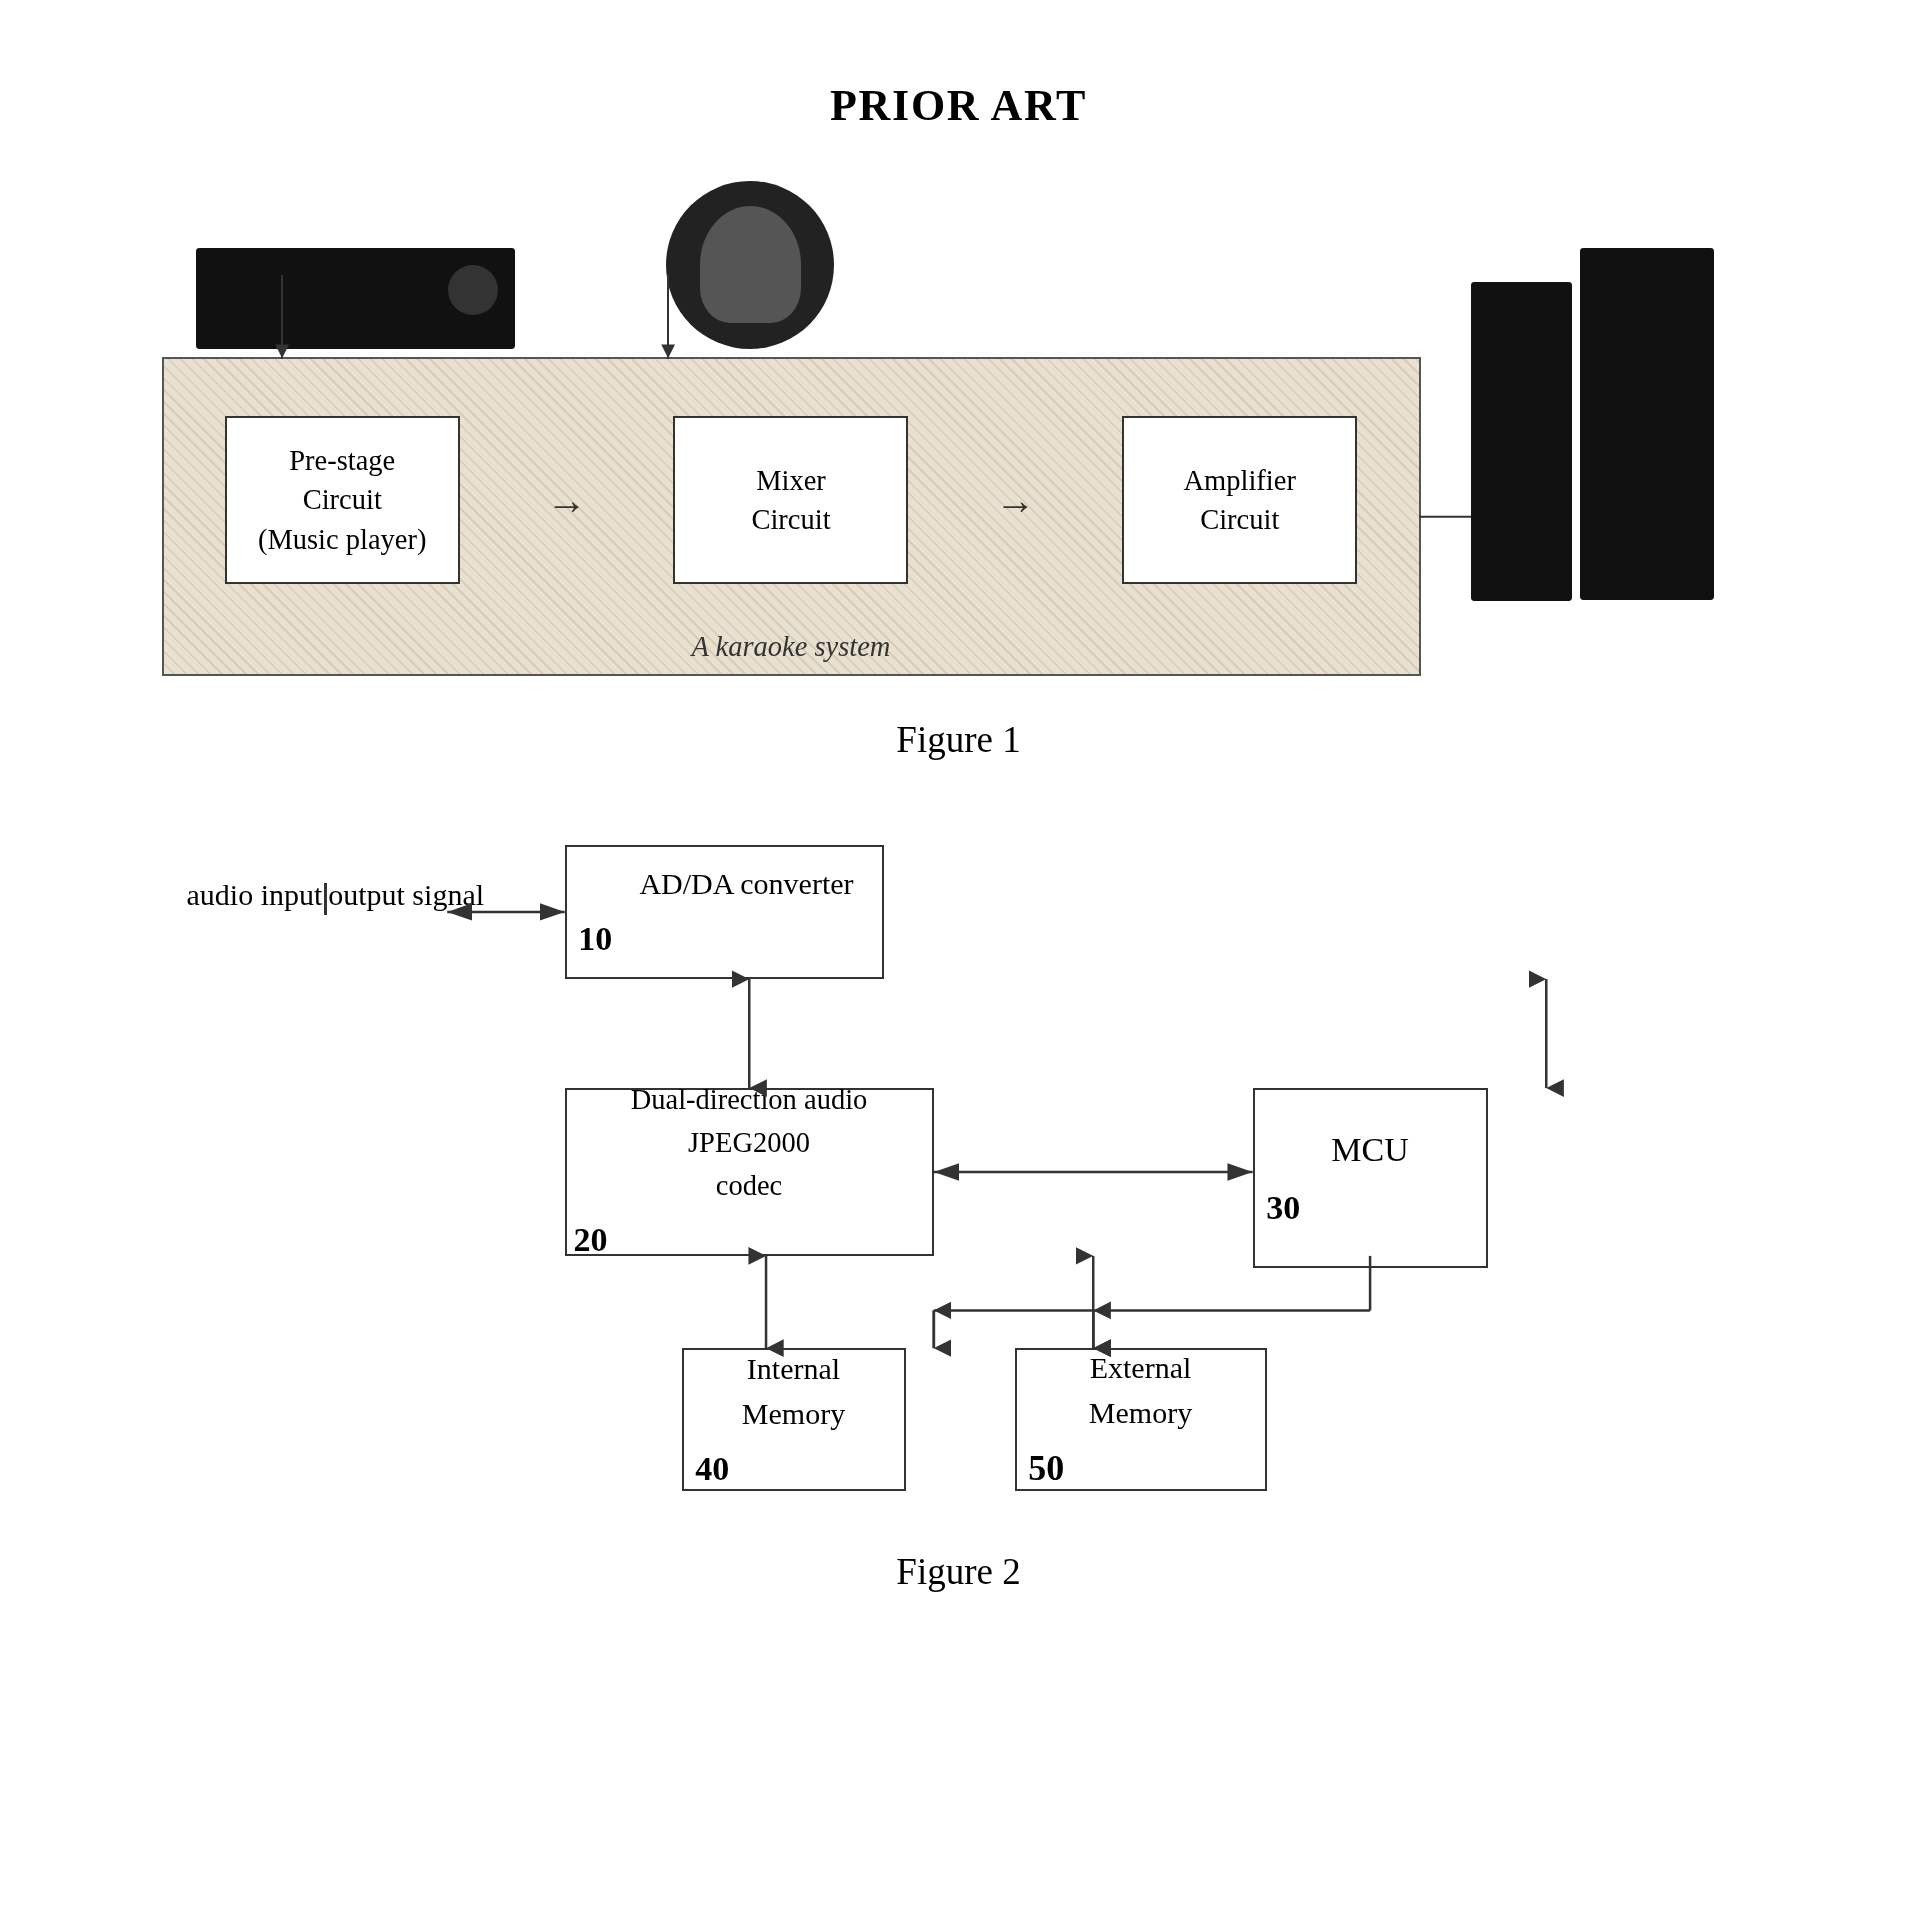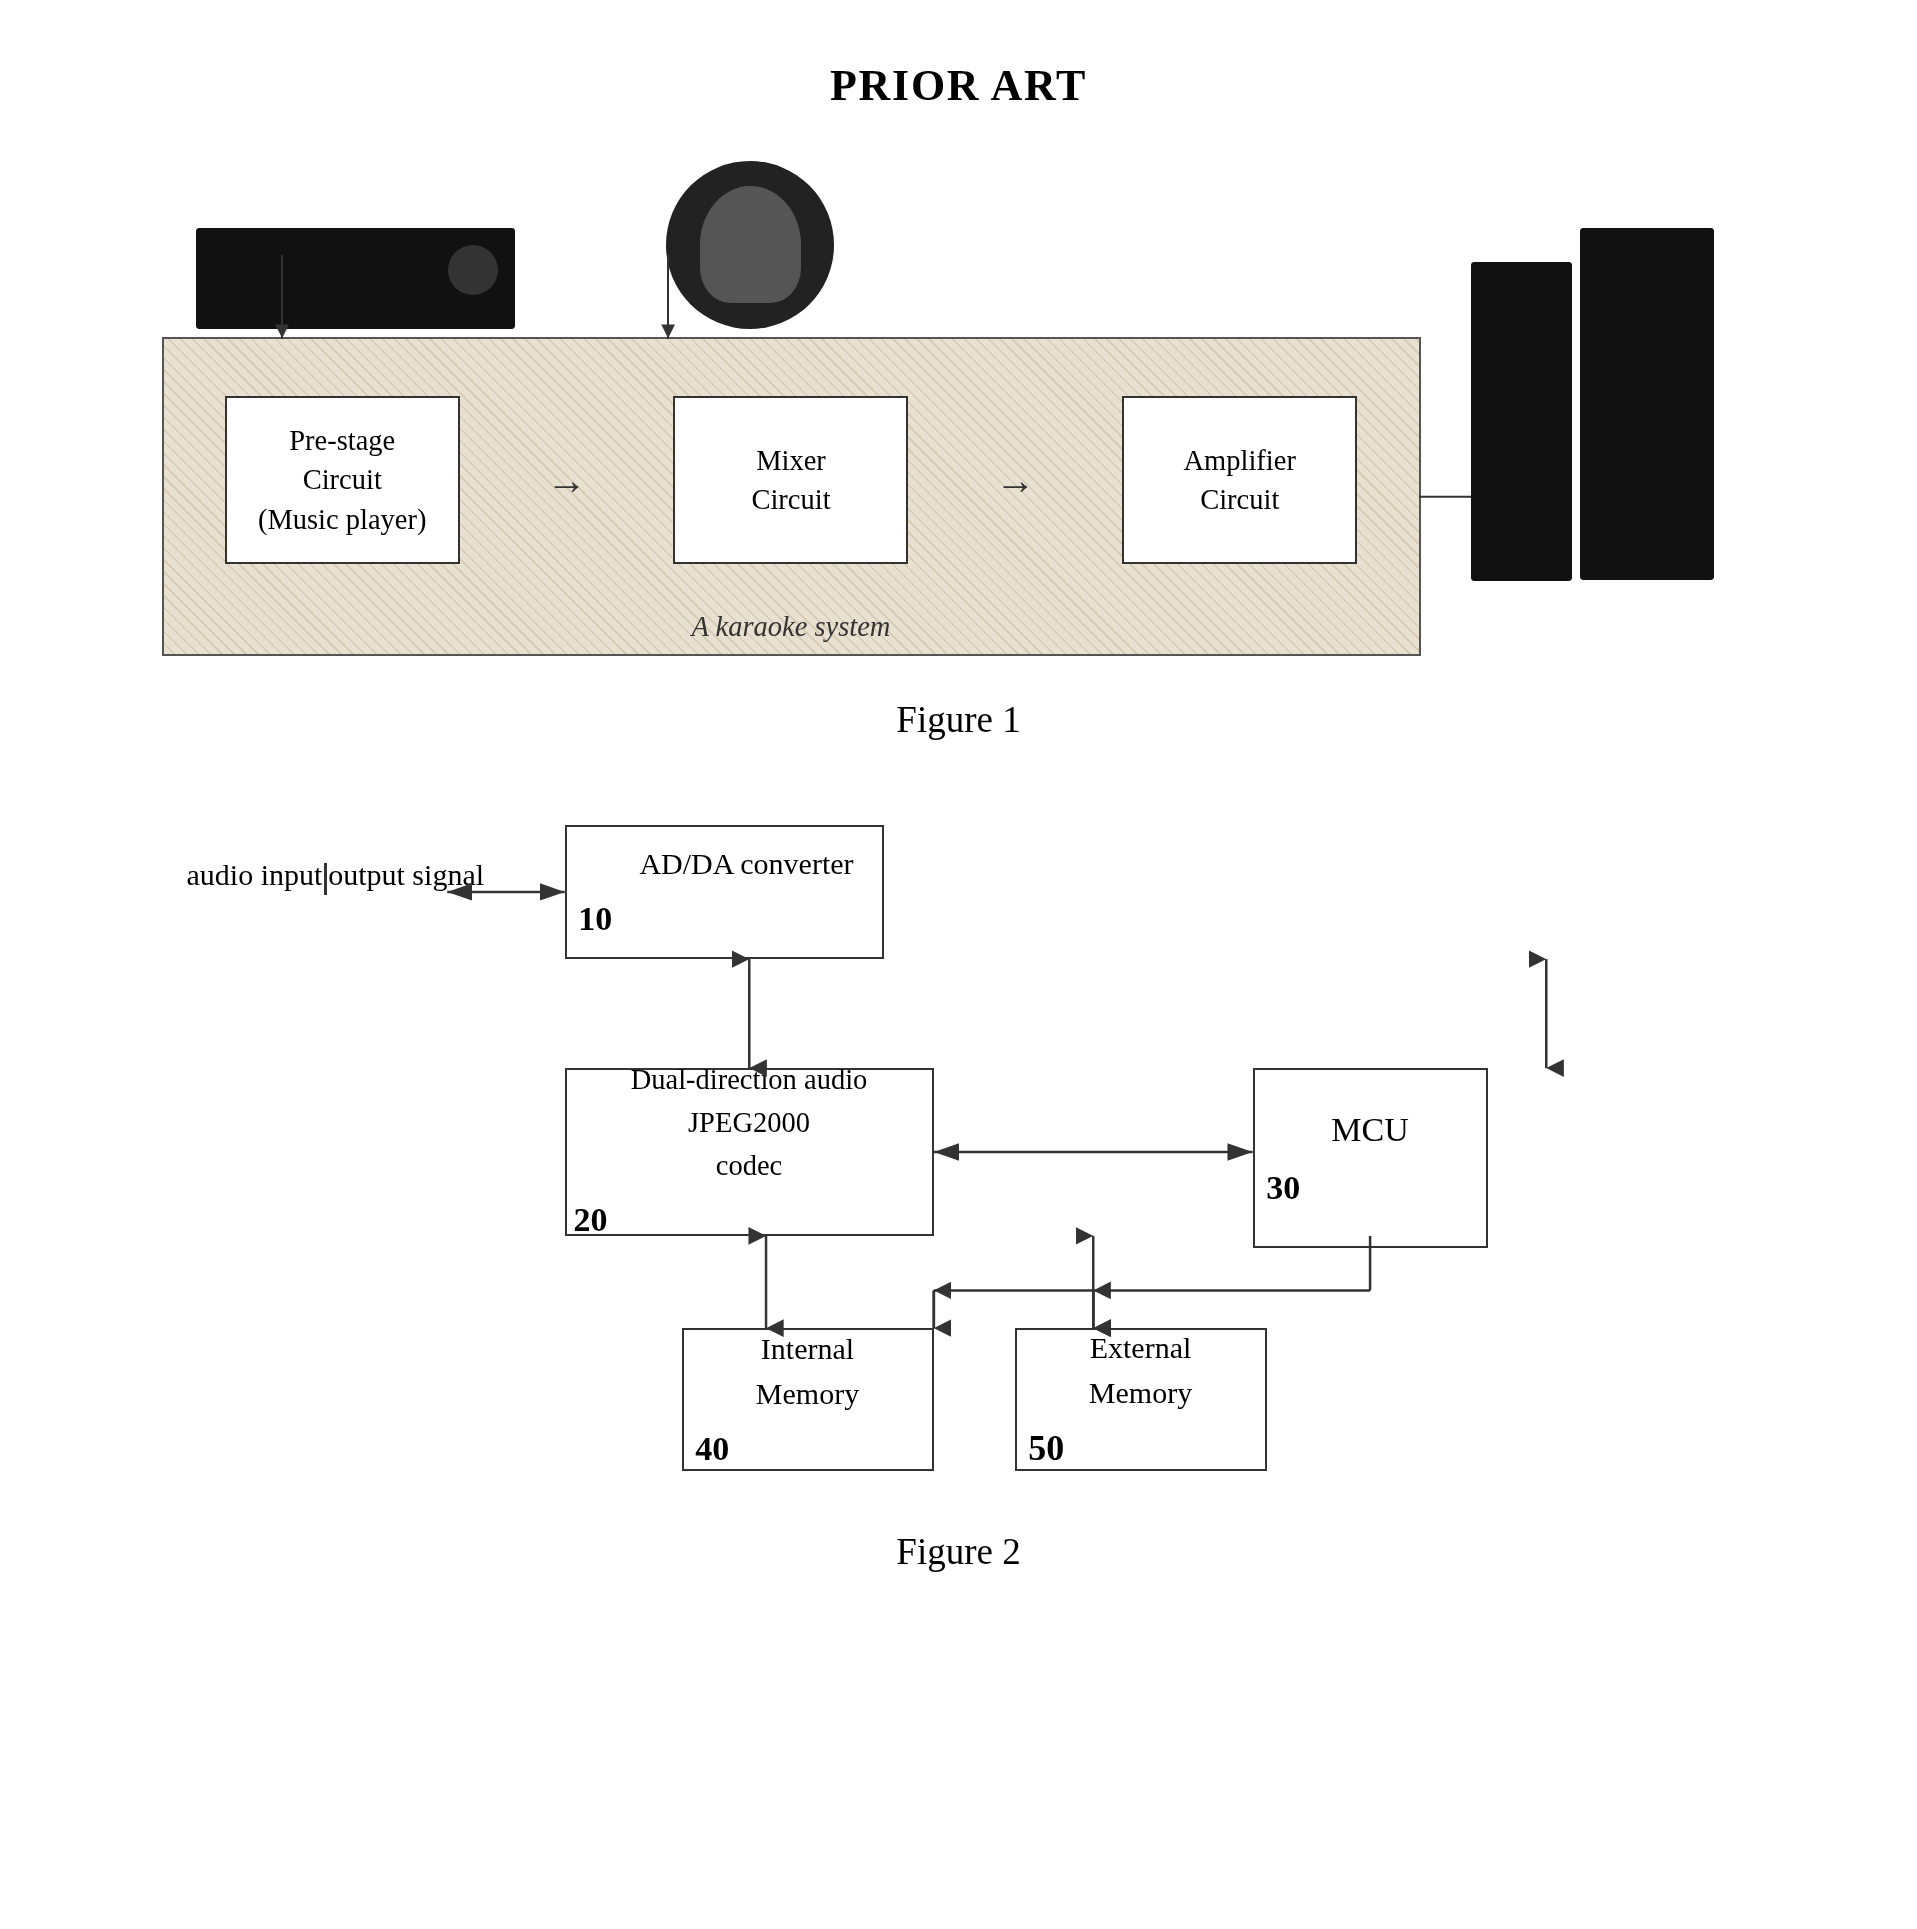--- a/index.html
+++ b/index.html
@@ -10,21 +10,21 @@
       min-height: 1929px;
       position: relative;
       overflow: hidden;
     }
 
     
     .page-title {
       text-align: center;
       font-size: 44px;
       font-weight: bold;
-      padding-top: 60px;
+      padding-top: 80px;
       letter-spacing: 1.7px;
     }
 
     
     .fig1-wrapper {
       position: relative;
       margin: 50px auto 0;
       width: 1594px;
     }
 
@@ -345,21 +345,21 @@
     <div class="f2-block" style="left:403px; top:260px; width:369px; height:168px;">
       <span style="font-size:28.5px; padding: 0 8.4px; text-align:center;">Dual-direction audio JPEG2000<br>codec</span>
       <span class="block-num" style="align-self:flex-start; margin-left:7px; font-weight:bold; font-size:34px;">20</span>
     </div>
 
     <div class="f2-block" style="left:1091px; top:260px; width:235px; height:180px;">
       <span style="font-size:34px;">MCU</span>
       <span class="block-num" style="align-self:flex-start; margin-left:11.7px; font-weight:bold; font-size:34px;">30</span>
     </div>
 
-    <div class="f2-block" style="left:520px; top:520px; width:252px; height:143px;">
+    <div class="f2-block" style="left:520px; top:520px; width:224px; height:143px;">
       <span style="font-size:30px; text-align:center;">Internal<br>Memory</span>
       <span class="block-num" style="align-self:flex-start; margin-left:11.7px; font-weight:bold; font-size:34px;">40</span>
     </div>
 
     <div class="f2-block" style="left:853px; top:520px; width:252px; height:143px;">
       <span style="font-size:30px; text-align:center;">External<br>Memory</span>
       <span class="block-num" style="align-self:flex-start; margin-left:11.7px; font-weight:bold; font-size:36px;">50</span>
     </div>
 
     <svg class="fig2-svg" viewBox="0 0 1900 820" xmlns="http://www.w3.org/2000/svg">

